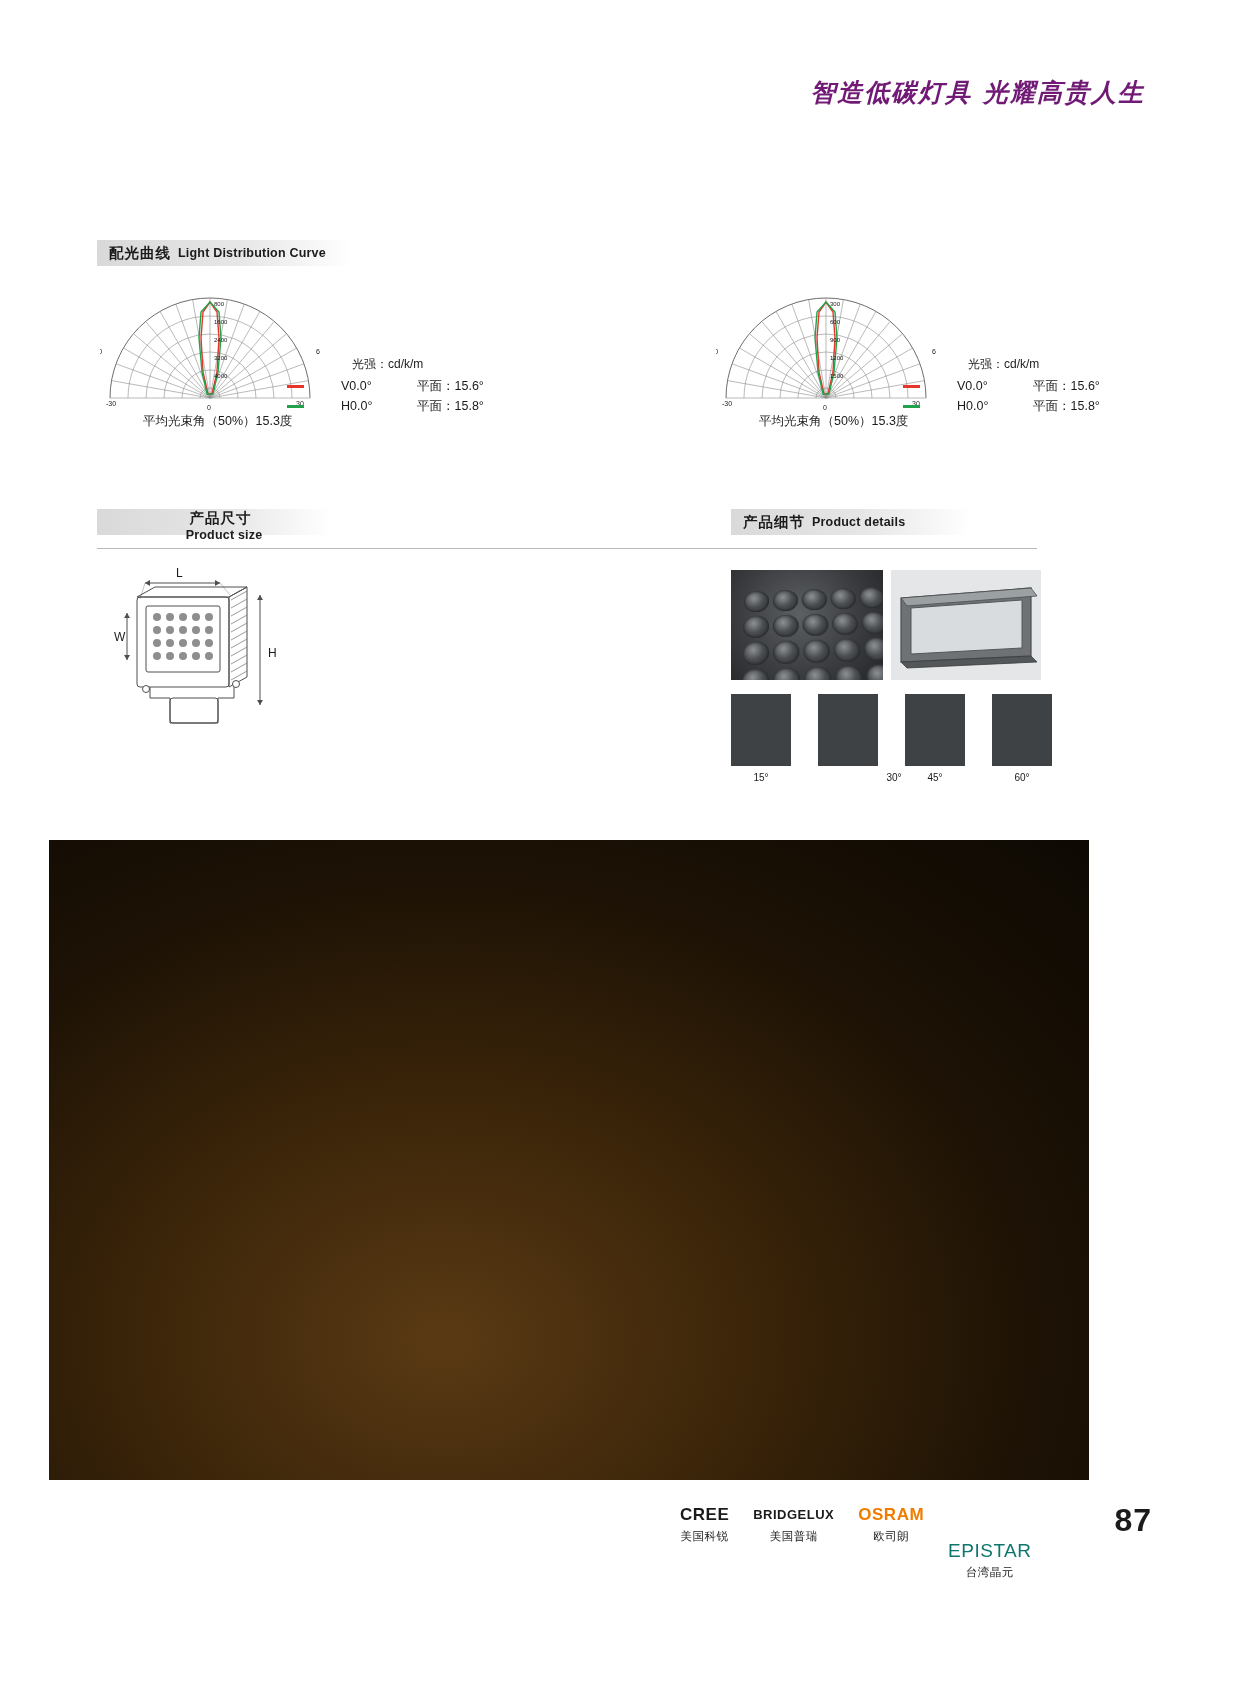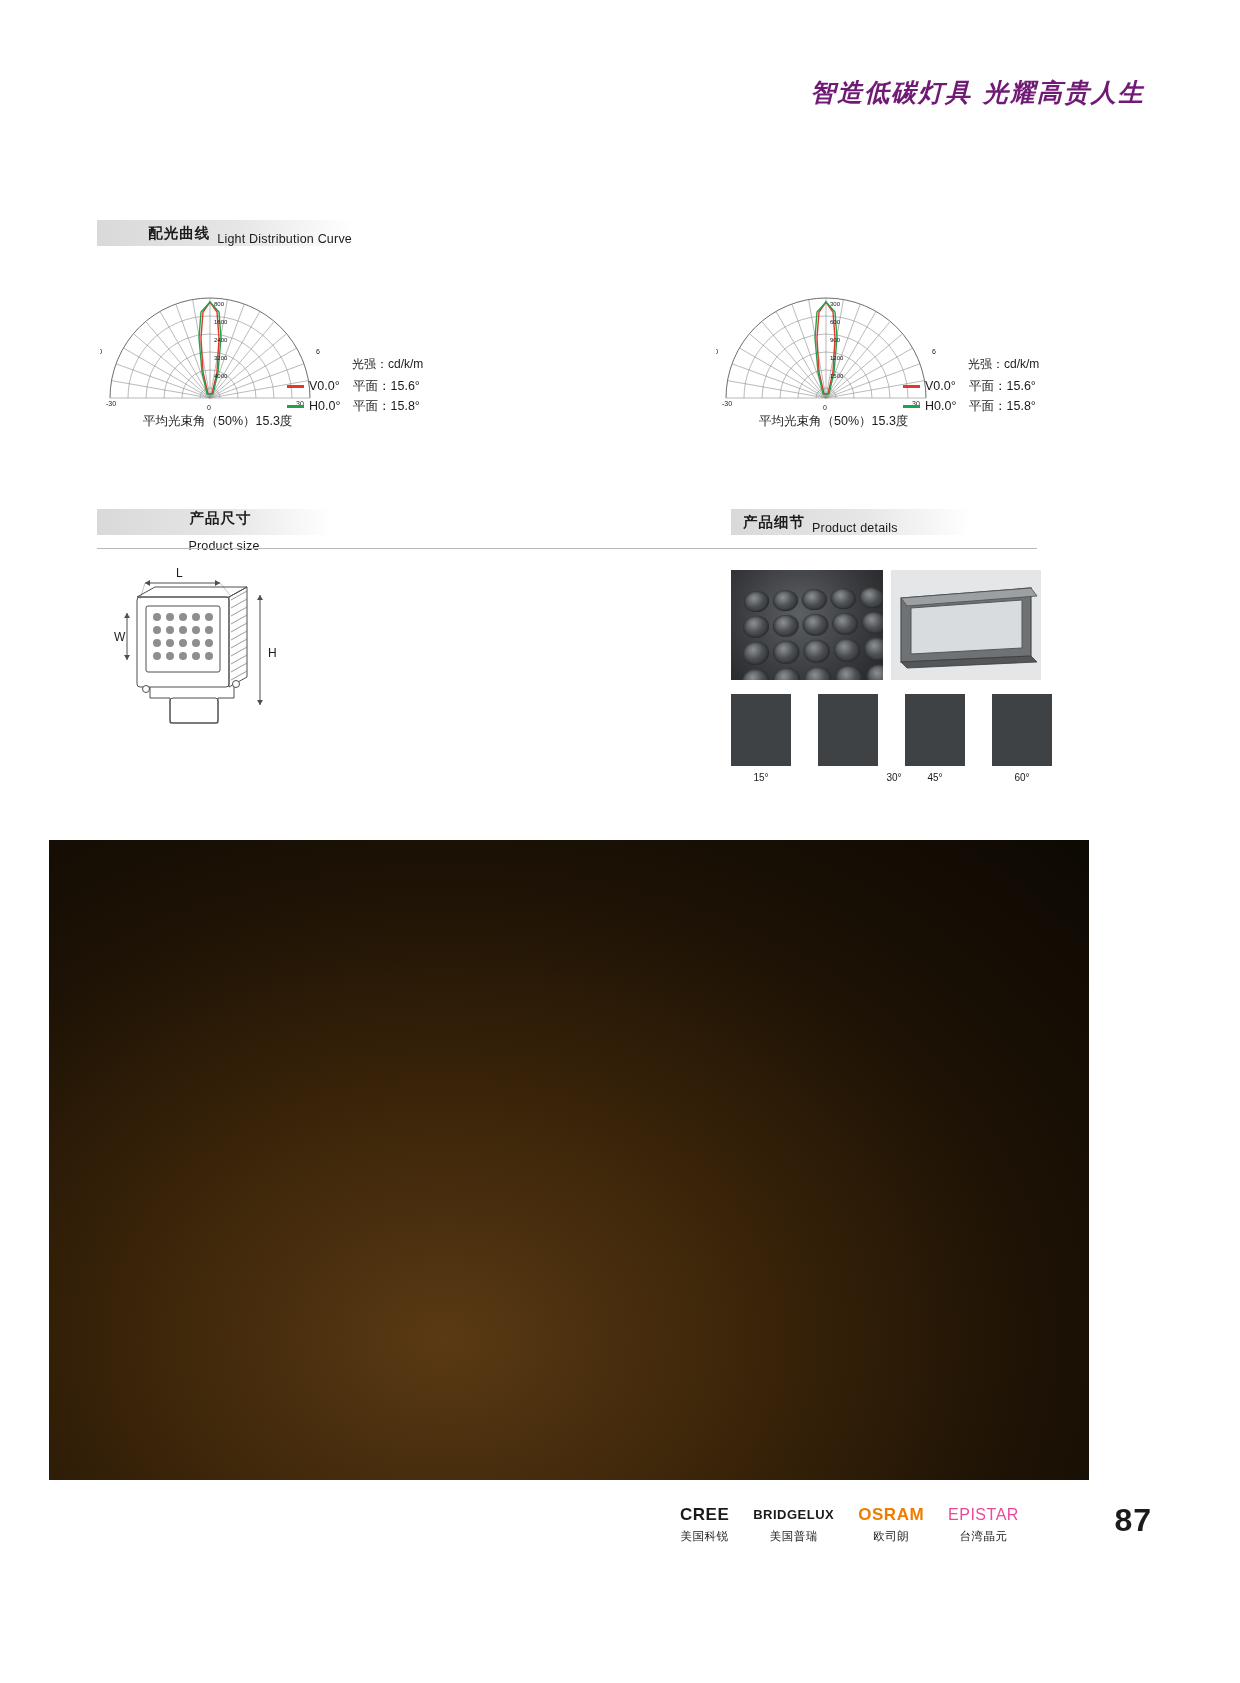--- a/index.html
+++ b/index.html
@@ -42,41 +42,40 @@
   }
   .sec-bar .cn {
     font-family: "DejaVu Sans", sans-serif;
     font-size: 14.5px;
     font-weight: bold;
     color: #1b1b1b;
     letter-spacing: 1px;
   }
   .sec-bar .en {
     font-size: 12.5px;
-    font-weight: normal;
+    font-weight: bold;
     color: #1b1b1b;
     margin-left: 7px;
     letter-spacing: 0.2px;
-    margin-top: 11px;
   }
   .rule {
     position: absolute;
     height: 1px;
     background: #b9b9b9;
   }
 
   
   .polar-wrap { position: absolute; }
   .polar-legend {
     position: absolute;
     font-size: 12.5px;
     line-height: 20px;
     color: #1b1b1b;
   }
-  .legend-row { display: flex; align-items: center; }
+  .legend-row { display: flex; align-items: center; gap: 32px; }
   .legend-swatch {
     width: 17px; height: 3px; margin-right: 5px; display: inline-block;
   }
   .legend-lbl { width: 44px; display: inline-block; }
   .avg-beam {
     position: absolute;
     font-size: 12.5px;
     color: #1b1b1b;
     white-space: nowrap;
   }
@@ -182,21 +181,21 @@
     font-weight: bold;
     color: #1b1b1b;
     letter-spacing: 1px;
   }
 </style>
 </head>
 <body>
 
 <div class="header-slogan">智造低碳灯具 光耀高贵人生</div>
 
-<div class="sec-bar" style="left:97px; top:220px; width:255px;justify-content:flex-end;">
+<div class="sec-bar" style="left:97px; top:240px; width:255px;">
   <span class="cn">配光曲线</span>
   <span class="en">Light Distribution Curve</span>
 </div>
 
 <div class="polar-wrap" style="left:100px; top:290px;">
   <svg width="220" height="120" viewBox="0 0 220 120">
     <g transform="translate(110,108)">
 
       <path d="M -100 0 A 100 100 0 0 1 100 0" fill="none" stroke="#6d6d6d" stroke-width="1"></path>
       <path d="M -82 0 A 82 82 0 0 1 82 0" fill="none" stroke="#8c8c8c" stroke-width="0.6"></path>
@@ -637,18 +636,18 @@
   </div>
   <div class="brand">
     <div class="mark" style="color:#1b1b1b; font-size:13px;">BRIDGELUX</div>
     <div class="cn">美国普瑞</div>
   </div>
   <div class="brand">
     <div class="mark" style="color:#f07d00;">OSRAM</div>
     <div class="cn">欧司朗</div>
   </div>
   <div class="brand">
-    <div class="mark" style="color:#ec4899; font-weight:normal; font-size:16px;">EPISTAR</div>
+    <div class="mark" style="color:#0f766e; font-weight:normal; font-size:19px;margin-top:36px;">EPISTAR</div>
     <div class="cn">台湾晶元</div>
   </div>
 </div>
 
 <div class="page-no">87</div>
 
 </body></html>

